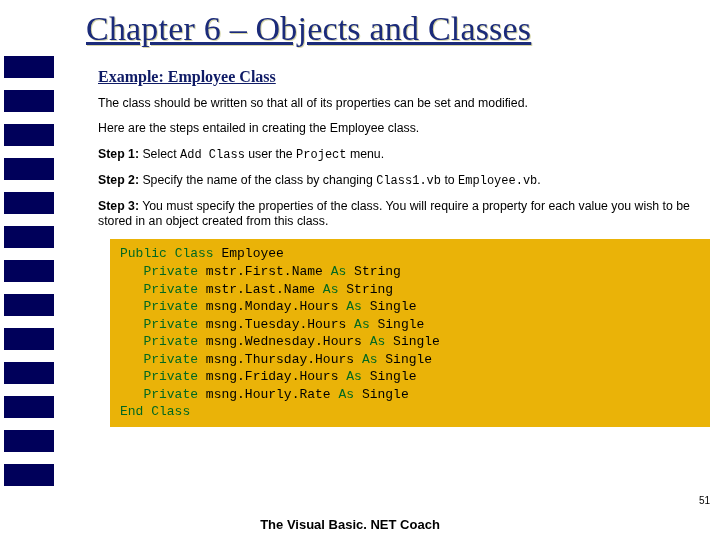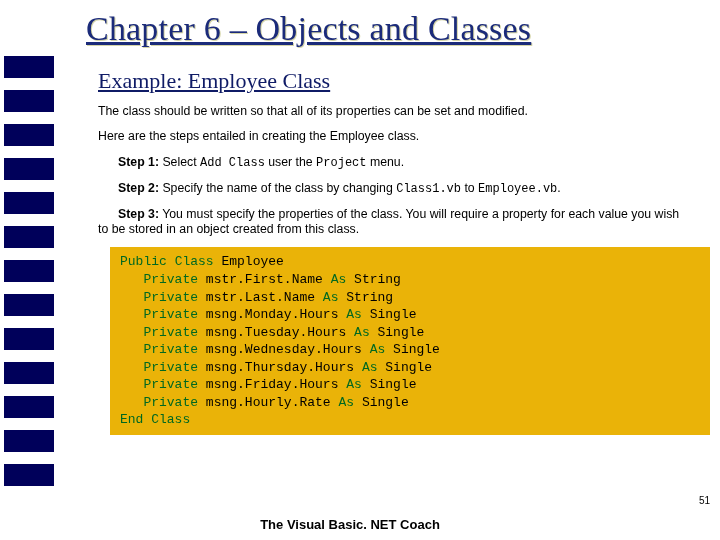--- a/index.html
+++ b/index.html
@@ -13,22 +13,22 @@
     color: #1b2b7a;
     font-size: 34px;
     letter-spacing: 0.2px;
     padding: 10px 0 2px 16px;
     text-shadow: 1px 1px 0 #d5d5a8;
     text-decoration: underline;
   }
   .subtitle {
     font-family: "Times New Roman", Times, serif;
     color: #0f1b66;
-    font-size: 22px;
-    font-weight: normal;
+    font-size: 16px;
+    font-weight: bold;
     text-decoration: underline;
     padding: 18px 0 0 28px;
   }
   .para {
     font-size: 12.3px;
     color: #000;
     line-height: 1.25;
     padding: 10px 20px 0 28px;
   }
   .mono { font-family: "Courier New", Courier, monospace; font-size: 12px; }
@@ -55,21 +55,21 @@
     font-weight: bold;
     color: #000;
   }
   .pagenum {
     position: absolute;
     right: 10px;
     bottom: 34px;
     font-size: 10px;
     color: #000;
   }
-  b { font-weight: bold; margin-left: 20px; }
+  b { font-weight: bold; }
 </style>
 </head>
 <body>
 
 <div class="slide">
 
   <div class="sidebar" id="sidebar">
       <div class="sq" style="top: 56px;"></div>
       <div class="sq" style="top: 90px;"></div>
       <div class="sq" style="top: 124px;"></div>

